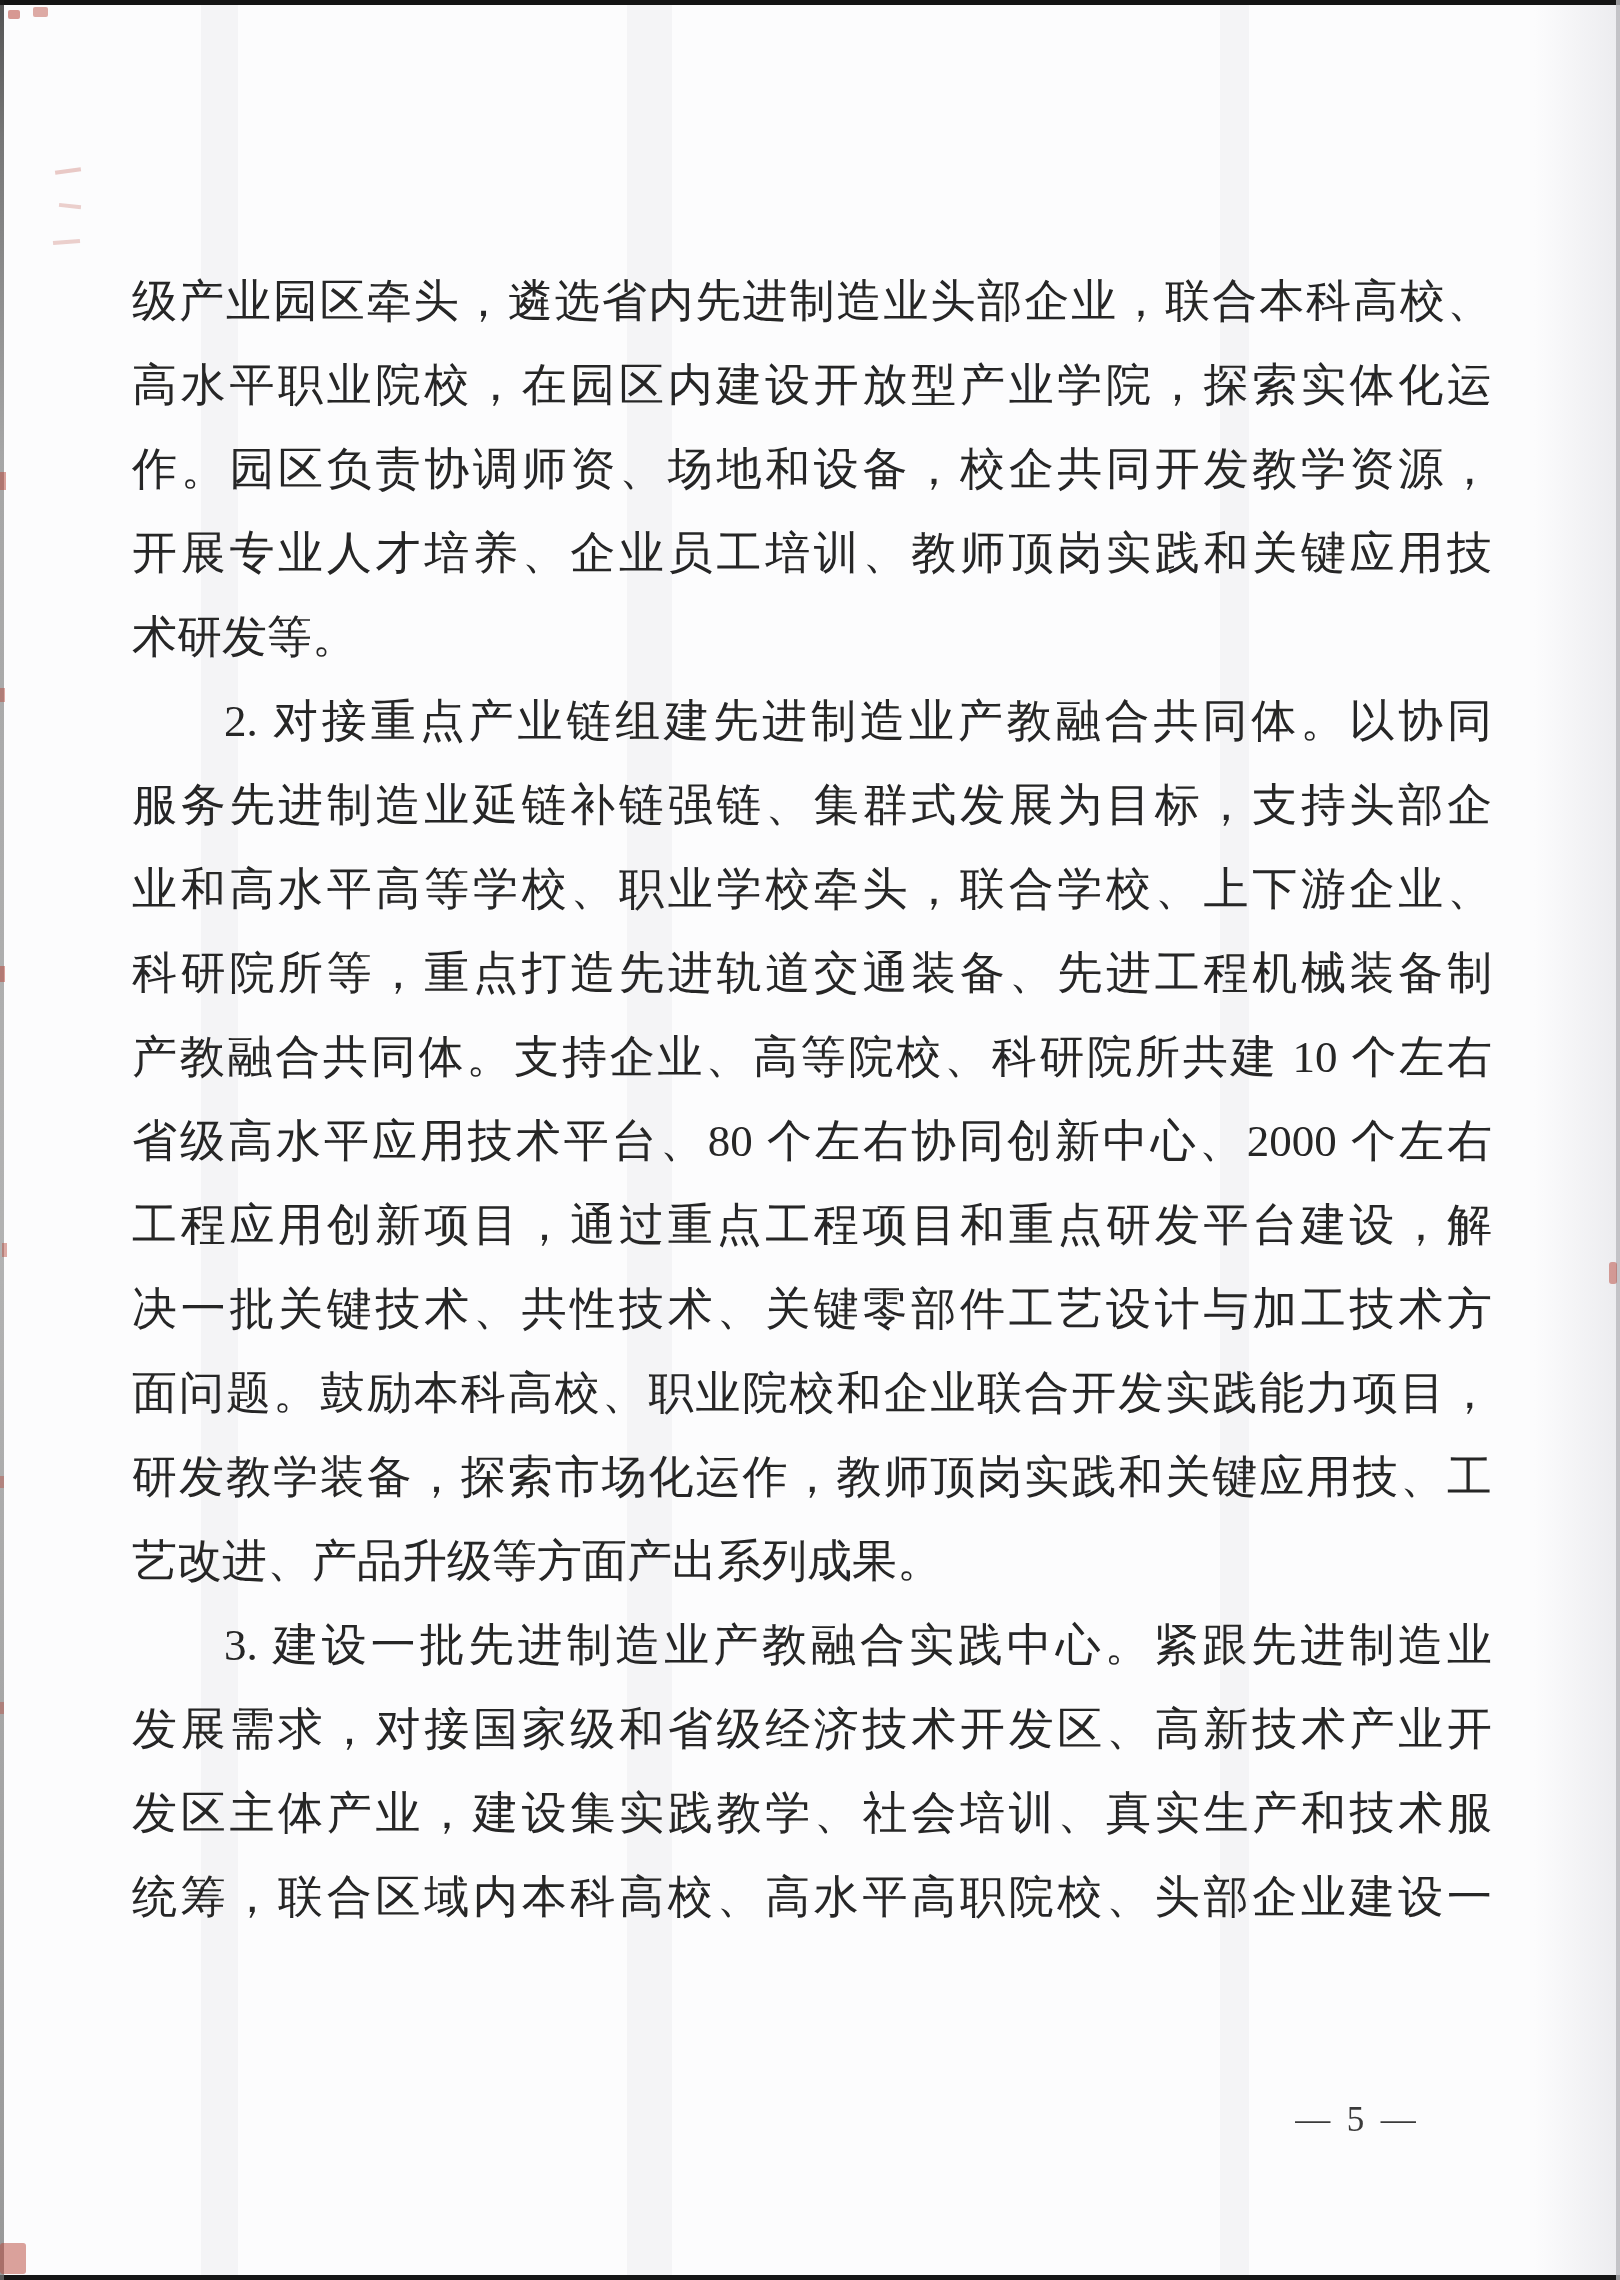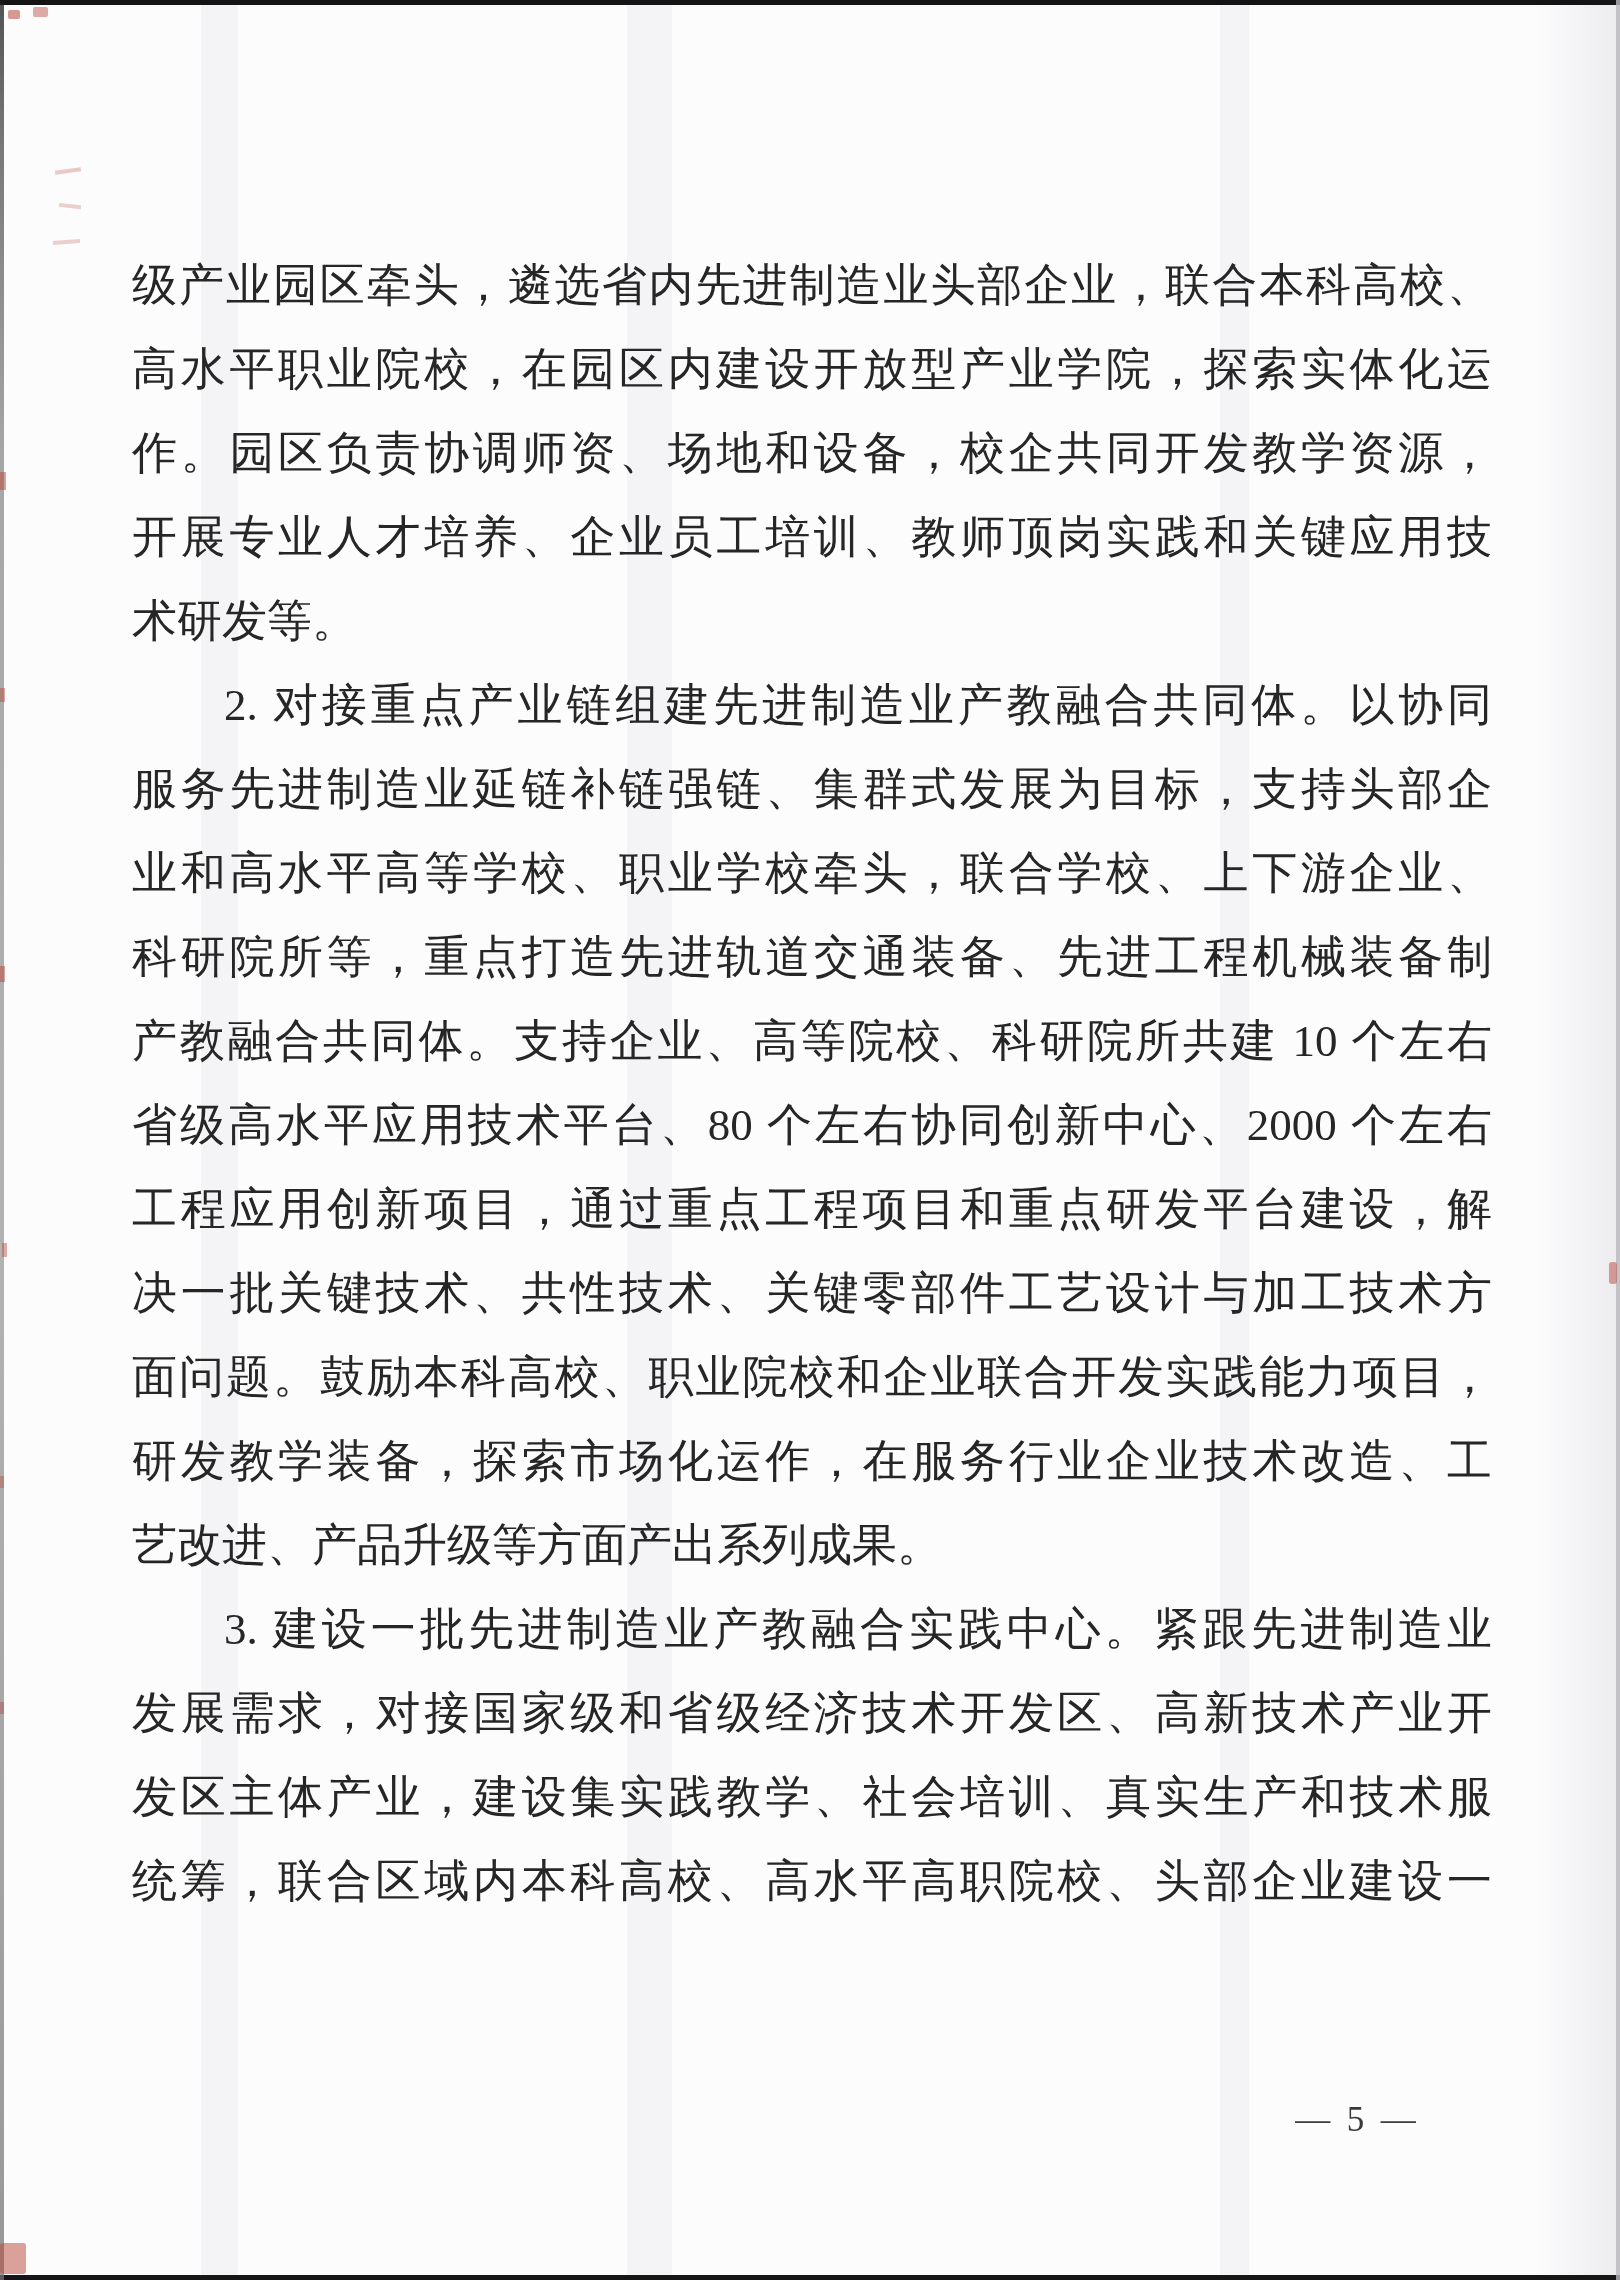--- a/index.html
+++ b/index.html
@@ -32,21 +32,21 @@
   .r6{left:0px;top:472px;width:5.9px;height:17.6px;opacity:.5;}
   .r7{left:0px;top:688px;width:4.9px;height:13.7px;opacity:.45;}
   .r8{left:0px;top:966px;width:4.9px;height:15.7px;opacity:.5;}
   .r9{left:2px;top:1243px;width:4.9px;height:13.7px;opacity:.45;}
   .r10{left:0px;top:1476px;width:3.9px;height:11.8px;opacity:.4;}
   .r11{left:0px;top:1702px;width:3.9px;height:11.8px;opacity:.4;}
   .r12{left:0px;top:2243px;width:25.5px;height:31px;opacity:.5;border-radius:2.9px;}
   .r13{left:1609px;top:1262px;width:7.8px;height:21.6px;opacity:.5;border-radius:2.9px;}
   
   .textblock{
-    position:absolute;left:132px;top:243px;width:1360px;
+    position:absolute;left:132px;top:259px;width:1360px;
   }
   .line{
     height:84px;line-height:84px;
     font-size:45px;color:#262626;
     text-align:justify;text-align-last:justify;
     text-justify:inter-character;
     overflow:hidden;white-space:nowrap;
   }
   .line.end{text-align-last:left;}
   .line.indent{padding-left:92px;}
@@ -74,21 +74,21 @@
       <div class="line end">术研发等。</div>
       <div class="line indent">2. 对接重点产业链组建先进制造业产教融合共同体。以协同</div>
       <div class="line">服务先进制造业延链补链强链、集群式发展为目标，支持头部企</div>
       <div class="line">业和高水平高等学校、职业学校牵头，联合学校、上下游企业、</div>
       <div class="line">科研院所等，重点打造先进轨道交通装备、先进工程机械装备制</div>
       <div class="line">产教融合共同体。支持企业、高等院校、科研院所共建 10 个左右</div>
       <div class="line">省级高水平应用技术平台、80 个左右协同创新中心、2000 个左右</div>
       <div class="line">工程应用创新项目，通过重点工程项目和重点研发平台建设，解</div>
       <div class="line">决一批关键技术、共性技术、关键零部件工艺设计与加工技术方</div>
       <div class="line">面问题。鼓励本科高校、职业院校和企业联合开发实践能力项目，</div>
-      <div class="line">研发教学装备，探索市场化运作，在服务行业企业技术改造、工</div>
+      <div class="line">研发教学装备，探索市场化运作，教师顶岗实践和关键应用技、工</div>
       <div class="line end">艺改进、产品升级等方面产出系列成果。</div>
       <div class="line indent">3. 建设一批先进制造业产教融合实践中心。紧跟先进制造业</div>
       <div class="line">发展需求，对接国家级和省级经济技术开发区、高新技术产业开</div>
       <div class="line">发区主体产业，建设集实践教学、社会培训、真实生产和技术服</div>
       <div class="line">统筹，联合区域内本科高校、高水平高职院校、头部企业建设一</div>
     </div>
 
   <div class="pagenum">— 5 —</div>
 
   <div class="edge-top"></div>

